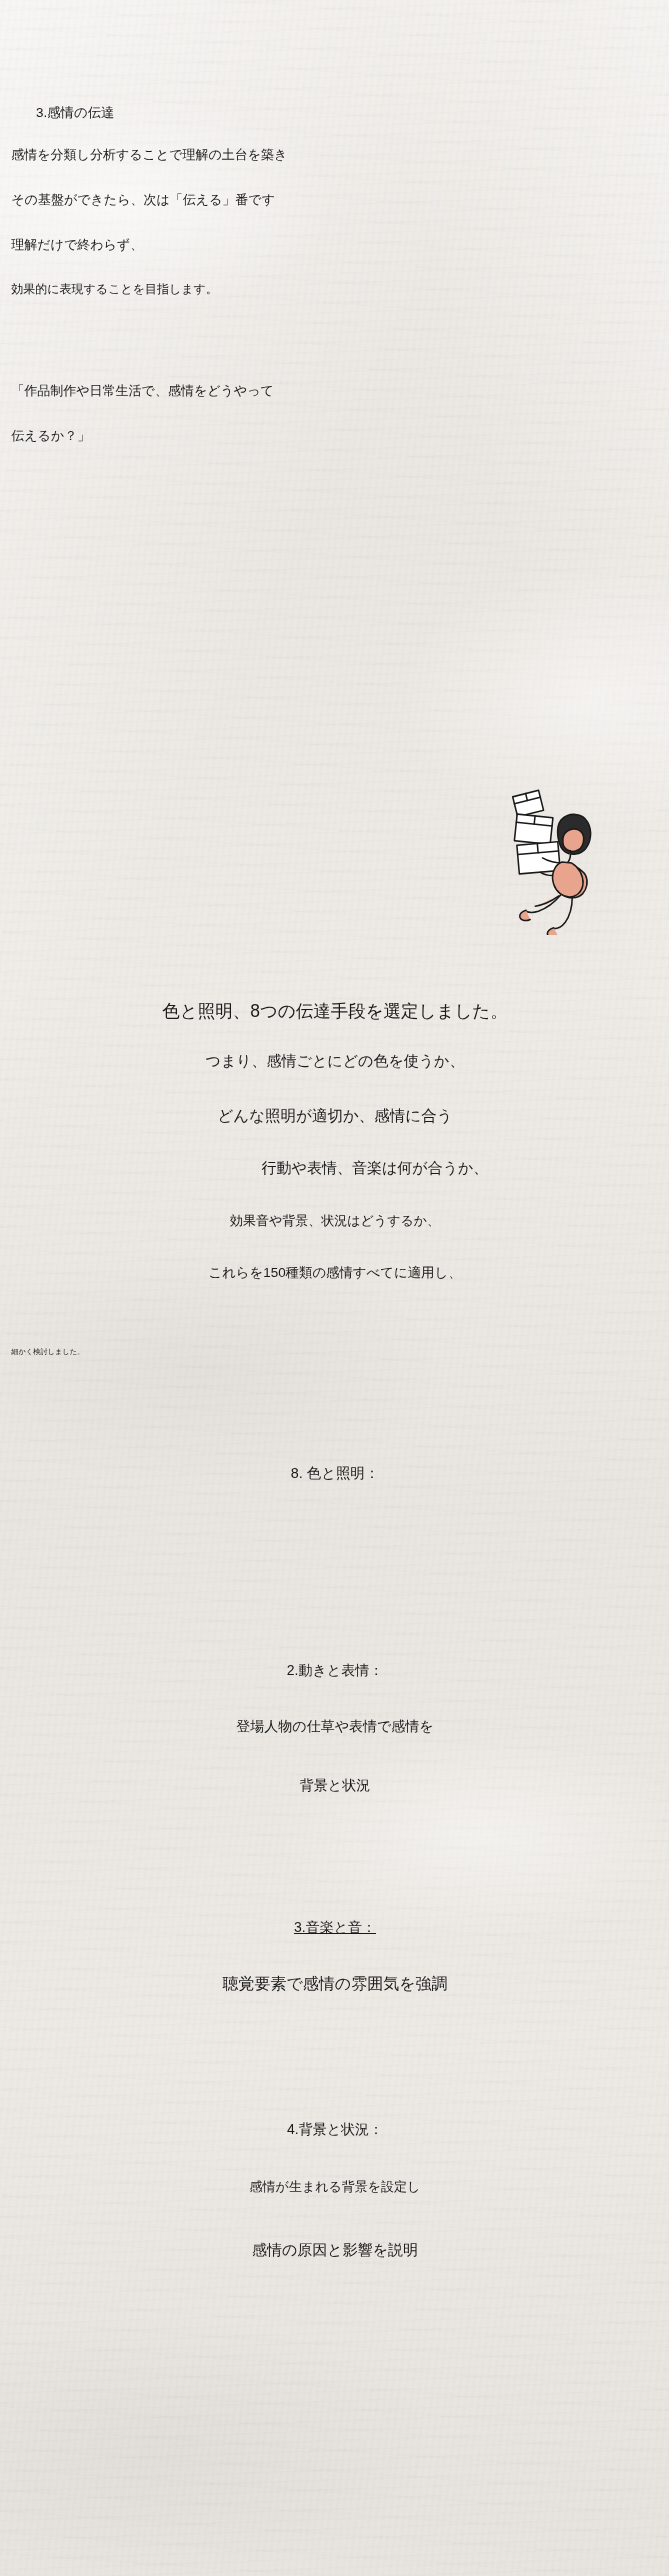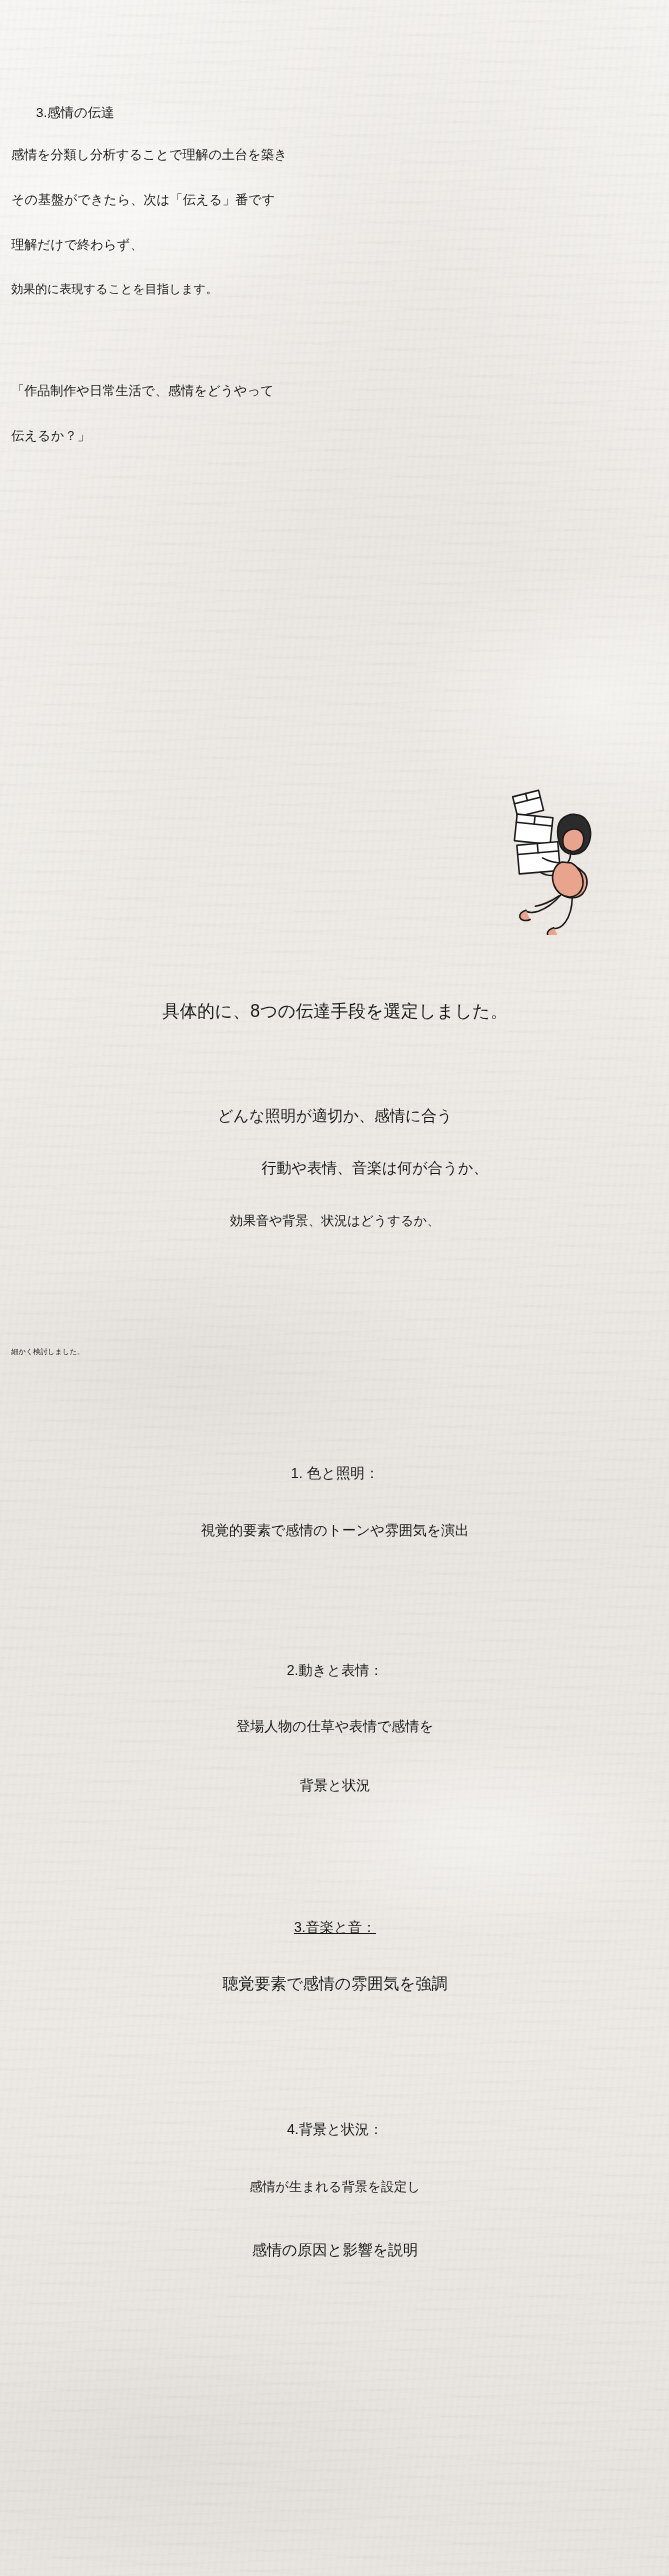--- a/index.html
+++ b/index.html
@@ -123,29 +123,30 @@
           <path d="M150 212 c-12 14 -26 26 -44 32 c-10 3 -18 3 -24 0"></path>
           <path d="M172 216 c0 18 -4 36 -14 50 c-6 8 -14 12 -22 12"></path>
           <path d="M146 214 c-14 10 -30 18 -46 20" fill="#e8a48c"></path>
 
           <path d="M82 242 c-8 2 -14 8 -12 14 c2 6 12 8 20 4" fill="#e8a48c"></path>
           <path d="M136 276 c-8 2 -14 8 -12 14 c2 5 12 6 20 2" fill="#e8a48c"></path>
         </g>
       </svg>
     </div>
 
-    <div class="line" style="top:998px; font-size:17.5px;">具体的に、8つの伝達手段を選定しました。</div>
+    <div class="line" style="top:998px; font-size:17.5px;">色と照明、8つの伝達手段を選定しました。</div>
+    <div class="line" style="top:1050px; font-size:15px;">つまり、感情ごとにどの色を使うか、</div>
     <div class="line" style="top:1104px; font-size:15.5px;">どんな照明が適切か、感情に合う</div>
     <div class="line" style="top:1157px; font-size:15px;padding-left:40px;">行動や表情、音楽は何が合うか、</div>
     <div class="line" style="top:1211px; font-size:13px;">効果音や背景、状況はどうするか、</div>
+    <div class="line" style="top:1263px; font-size:13.4px;">これらを150種類の感情すべてに適用し、</div>
 
     <div class="line l-left" style="top:1319px; left:11.3px; width:auto; font-size:7.2px;">細かく検討しました。</div>
 
-    <div class="line" style="top:1463px; font-size:14.4px;">1. 色と照明：</div>
-    <div class="line" style="top:1520px; font-size:14px;">視覚的要素で感情のトーンや雰囲気を演出</div>
+    <div class="line" style="top:1463px; font-size:14.4px;">8. 色と照明：</div>
 
     <div class="line" style="top:1660px; font-size:14px;">2.動きと表情：</div>
     <div class="line" style="top:1716px; font-size:14px;">登場人物の仕草や表情で感情を</div>
     <div class="line" style="top:1775px; font-size:14px;">背景と状況</div>
 
     <div class="line" style="top:1917px; font-size:14px;text-decoration:underline;">3.音楽と音：</div>
     <div class="line" style="top:1972px; font-size:16px;">聴覚要素で感情の雰囲気を強調</div>
 
     <div class="line" style="top:2119px; font-size:14px;">4.背景と状況：</div>
     <div class="line" style="top:2177px; font-size:13px;">感情が生まれる背景を設定し</div>

